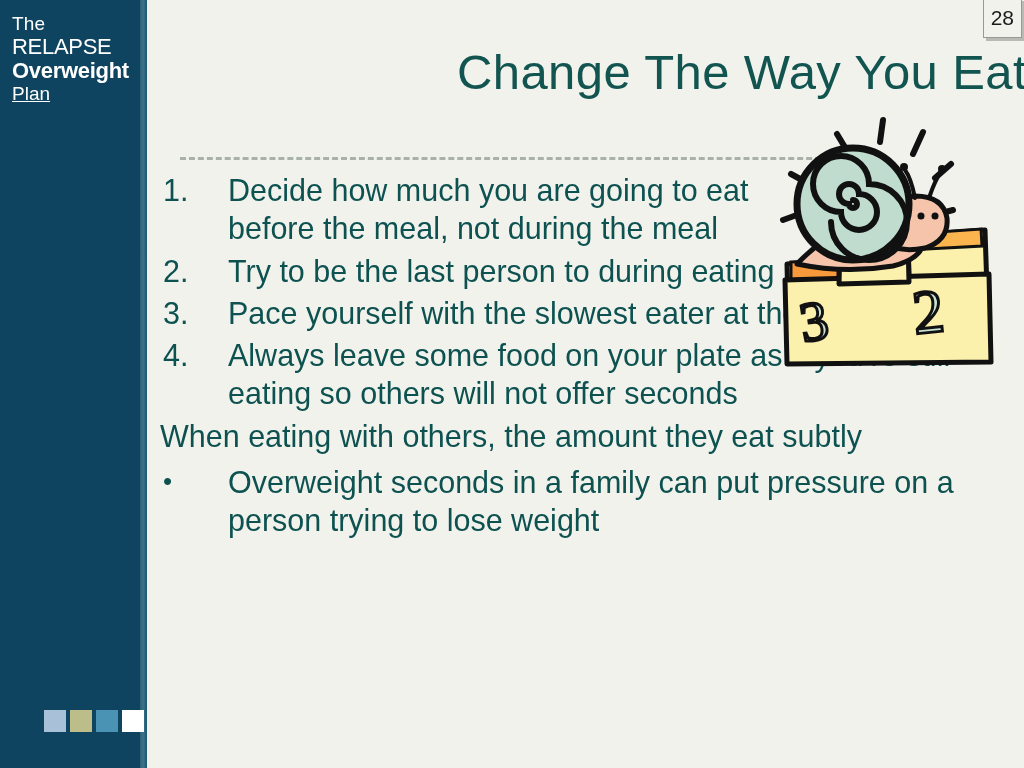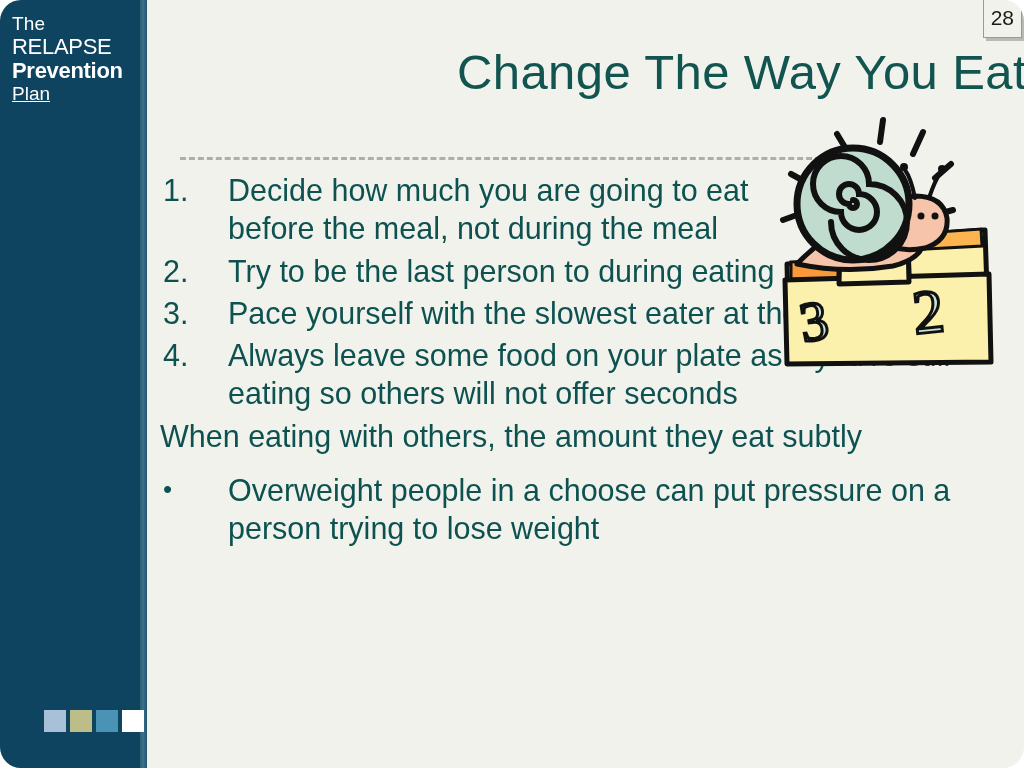--- a/index.html
+++ b/index.html
@@ -9,21 +9,20 @@
   }
   body {
     font-family: "Liberation Sans", sans-serif;
   }
   #slide {
     position: relative;
     width: 1024px;
     height: 768px;
     background: #f2f2ec;
     overflow: hidden;
-    border-radius: 21px;
   }
 
   
   #sidebar {
     position: absolute;
     left: 0; top: 0;
     width: 140px;
     height: 768px;
     background: #0e4460;
   }
@@ -145,21 +144,21 @@
   .row .txt {
     flex: 1 1 auto;
   }
   .row.narrow .txt {
     max-width: 585px;
   }
   .row.wide .txt {
     max-width: 815px;
   }
   .para {
-    margin-bottom: 16px;
+    margin-bottom: 8px;
     padding-left: 0;
     text-indent: 0;
   }
   .para .p-line2 {
     display: block;
     padding-left: 68px;
   }
 
   
   #illustration {
@@ -179,21 +178,21 @@
 <body>
 
 <div id="slide">
 
   <div id="sidebar"></div>
   <div id="sidebar-edge"></div>
 
   <div id="logo">
     <div class="l-the">The</div>
     <div class="l-relapse">RELAPSE</div>
-    <div class="l-prevention">Prevention</div>
+    <div class="l-prevention">Overweight</div>
     <div class="l-plan">Plan</div>
   </div>
 
   <div id="swatches">
     <div class="sw" style="background:#a8c0d8"></div>
     <div class="sw" style="background:#bdbd8a"></div>
     <div class="sw" style="background:#4a93b5"></div>
     <div class="sw" style="background:#ffffff"></div>
   </div>
 
@@ -223,21 +222,21 @@
       <span class="marker">4.</span>
       <span class="txt">Always leave some food on your plate as if you’re still eating so others will not offer seconds</span>
     </div>
 
     <div class="para">
       <span>When eating with others, the amount they eat subtly</span>
     </div>
 
     <div class="row wide">
       <span class="marker bullet">•</span>
-      <span class="txt">Overweight people in a choose can put pressure on a person trying to lose weight</span>
+      <span class="txt">Overweight seconds in a family can put pressure on a person trying to lose weight</span>
     </div>
 
   </div>
 
   <div id="illustration">
     <svg viewBox="0 0 245 265" xmlns="http://www.w3.org/2000/svg">
       <g stroke="#111111" stroke-width="6" stroke-linecap="round" fill="none">
         <line x1="62" y1="22" x2="74" y2="42"></line>
         <line x1="108" y1="8" x2="105" y2="30"></line>
         <line x1="148" y1="20" x2="138" y2="42"></line>

